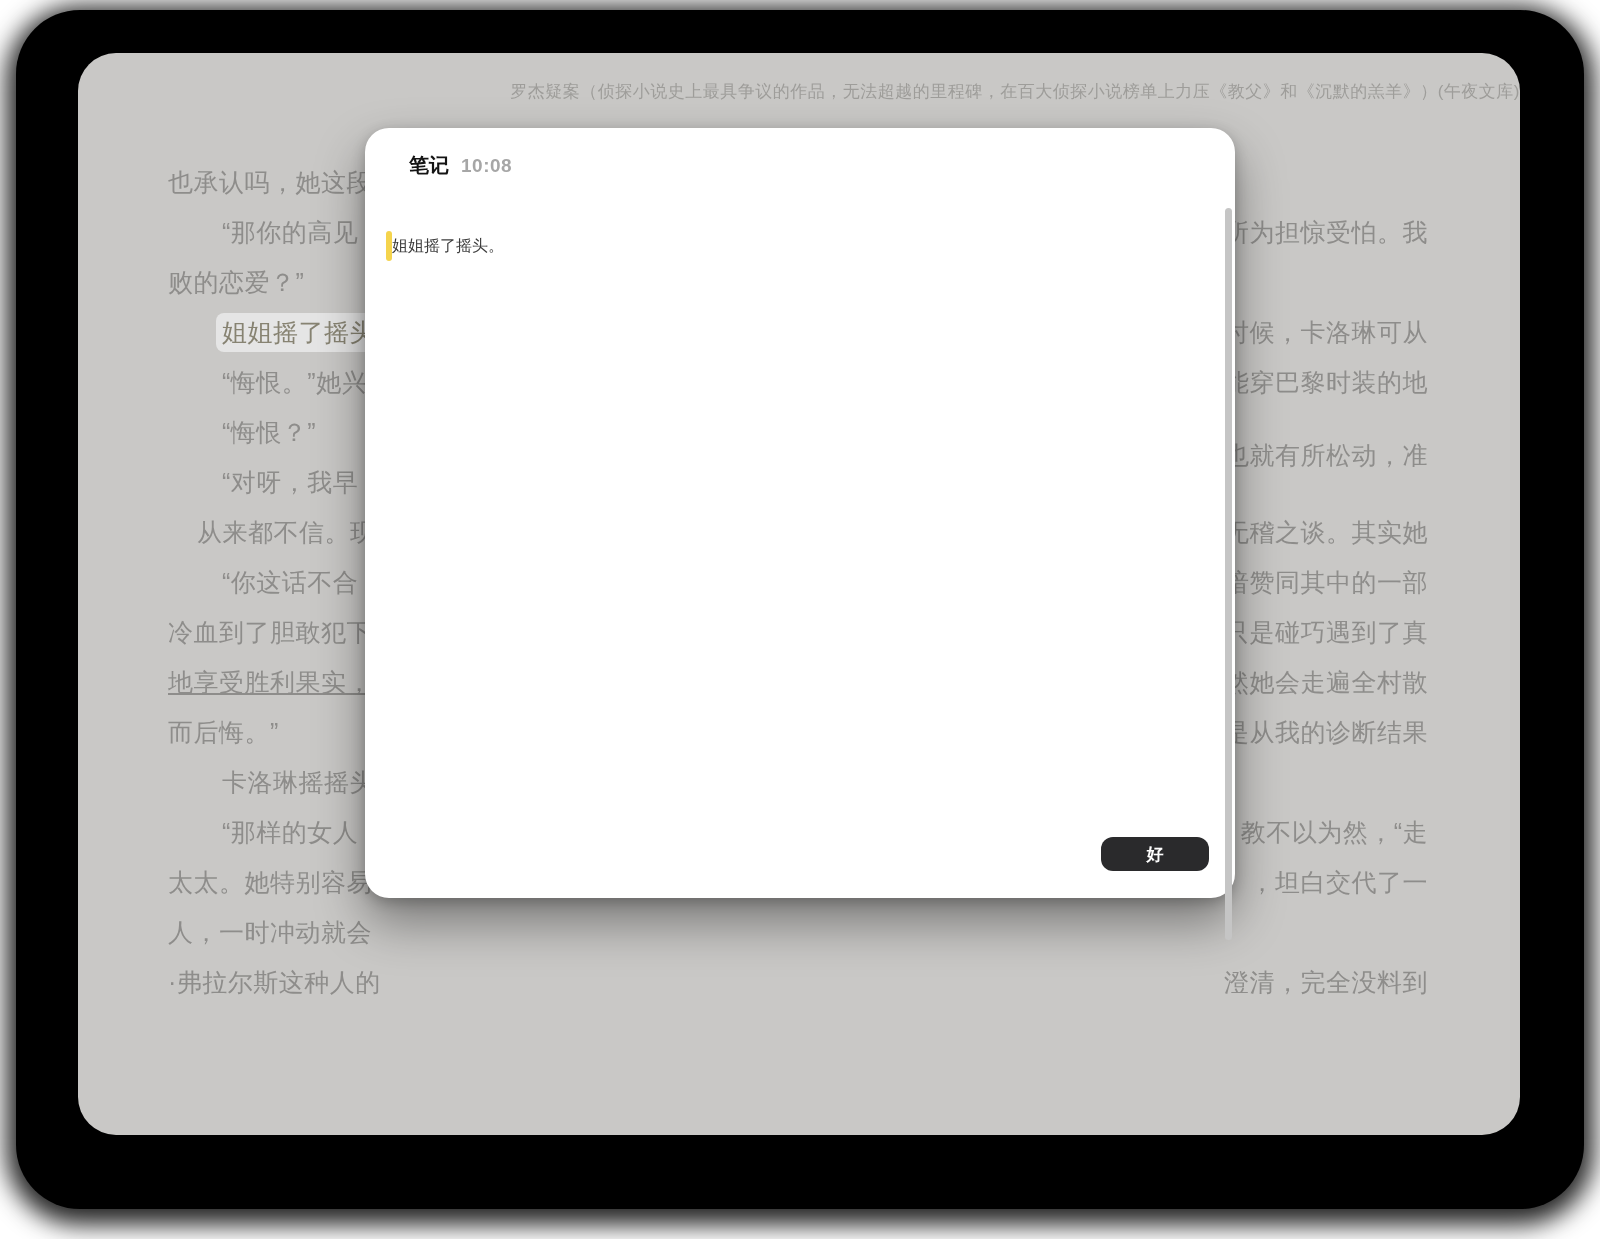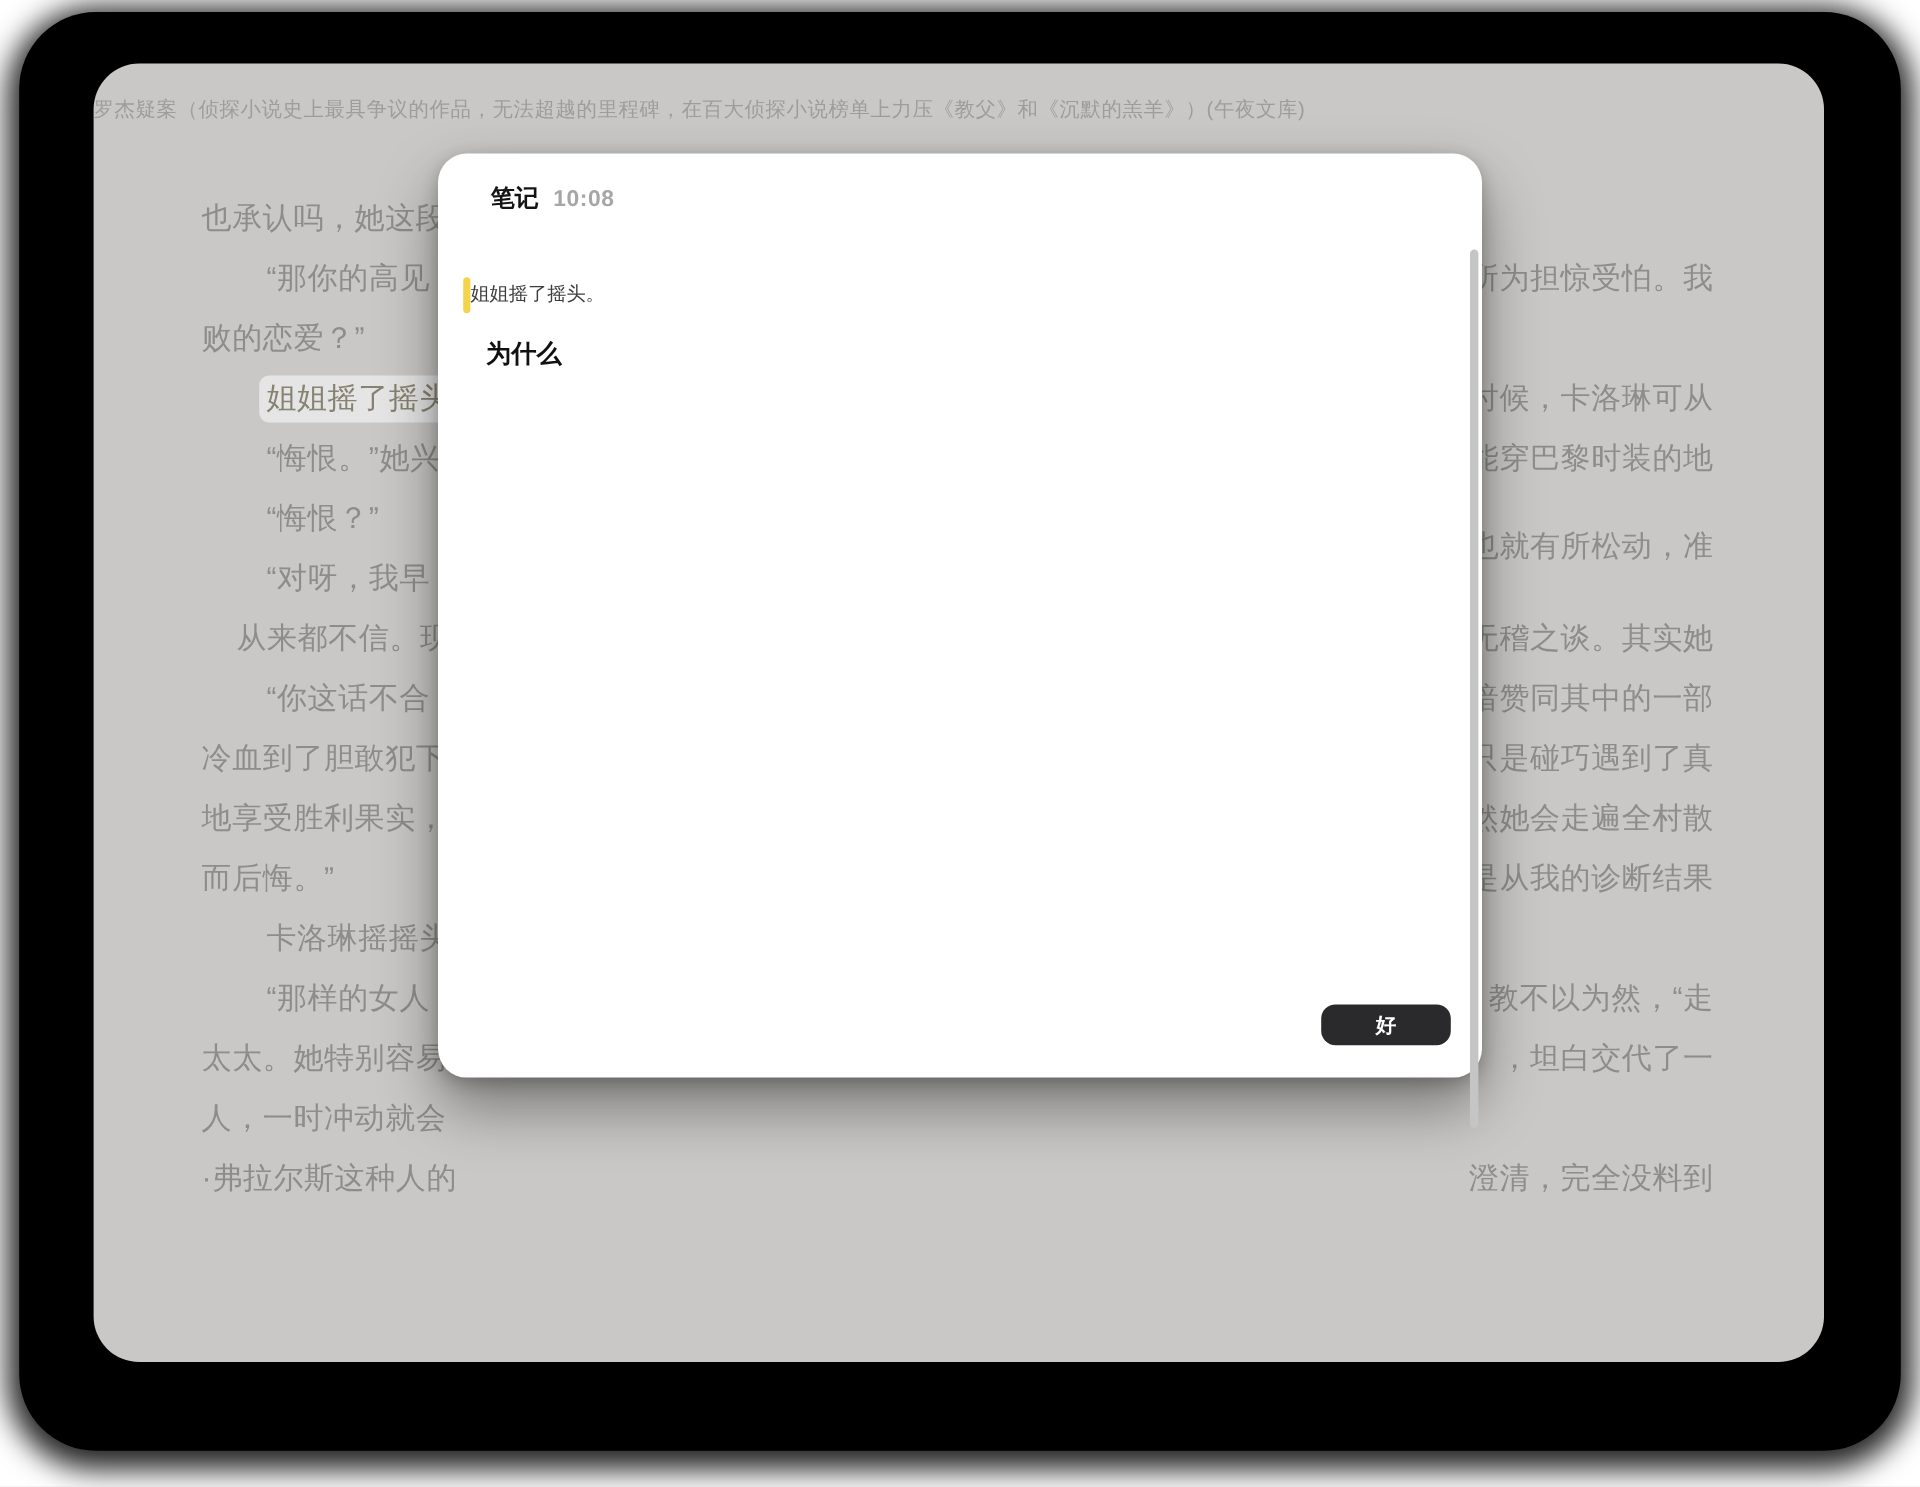--- a/index.html
+++ b/index.html
@@ -14,21 +14,21 @@
     background:#000;border-radius:64px;
     box-shadow:0 6px 24px 10px rgba(0,0,0,0.85);
   }
   
   .reader-window{
     position:absolute;left:78px;top:53px;width:1442px;height:1082px;
     background:#c9c8c6;border-radius:38px;overflow:hidden;
   }
   .book-header{
     position:absolute;top:29px;left:0;right:0;
-    text-align:left;font-size:17px;line-height:20px;
+    text-align:right;font-size:17px;line-height:20px;
     color:#9e9d9a;letter-spacing:0.5px;white-space:nowrap;
   }
   .bg-line{
     position:absolute;white-space:nowrap;
     font-size:25px;line-height:38px;letter-spacing:0.5px;
     color:#8e8d8b;
   }
   .bg-line.right{left:auto;right:92px;text-align:right;}
   .hl{
     border-radius:8px;padding:5px 10px 6px 6px;margin-left:-6px;
@@ -86,21 +86,21 @@
       <div class="bg-line" style="top: 110px; left: 90px;">也承认吗，她这段</div>
       <div class="bg-line" style="top: 160px; left: 144px;">“那你的高见</div>
       <div class="bg-line" style="top: 210px; left: 90px;">败的恋爱？”</div>
       <div class="bg-line" style="top: 260px; left: 144px;"><span class="hl" style="background: #e5e5e5;">姐姐摇了摇头</span></div>
       <div class="bg-line" style="top: 310px; left: 144px;">“悔恨。”她兴</div>
       <div class="bg-line" style="top: 360px; left: 144px;">“悔恨？”</div>
       <div class="bg-line" style="top: 410px; left: 144px;">“对呀，我早</div>
       <div class="bg-line" style="top: 460px; left: 90px; margin-left: 29px;">从来都不信。现在</div>
       <div class="bg-line" style="top: 510px; left: 144px;">“你这话不合</div>
       <div class="bg-line" style="top: 560px; left: 90px;">冷血到了胆敢犯下</div>
-      <div class="bg-line" style="top: 610px; left: 90px;">地享受胜利果实，</div>
+      <div class="bg-line" style="top: 610px; left: 90px; text-decoration: underline;">地享受胜利果实，</div>
       <div class="bg-line" style="top: 660px; left: 90px;">而后悔。”</div>
       <div class="bg-line" style="top: 710px; left: 144px;">卡洛琳摇摇头</div>
       <div class="bg-line" style="top: 760px; left: 144px;">“那样的女人</div>
       <div class="bg-line" style="top: 810px; left: 90px;">太太。她特别容易</div>
       <div class="bg-line" style="top: 860px; left: 90px;">人，一时冲动就会</div>
       <div class="bg-line" style="top: 910px; left: 90px;">·弗拉尔斯这种人的</div>
     </div>
   <div id="right-lines">
       <div class="bg-line right" style="top: 160px;">所为担惊受怕。我</div>
       <div class="bg-line right" style="top: 260px;">时候，卡洛琳可从</div>
@@ -121,18 +121,17 @@
   <div class="modal-header">
     <span class="modal-title">笔记</span>
     <span class="modal-time">10:08</span>
   </div>
 
   <div class="quote-row">
     <span class="quote-bar" style="background: rgb(245, 212, 77);"></span>
     <span class="quote-text">姐姐摇了摇头。</span>
   </div>
 
-  <div class="note-text">为什么</div>
 
   <div class="modal-scrollbar"></div>
 
   <button class="ok-button" style="background: rgb(42, 42, 44);">好</button>
 </div>
 
 </body></html>

